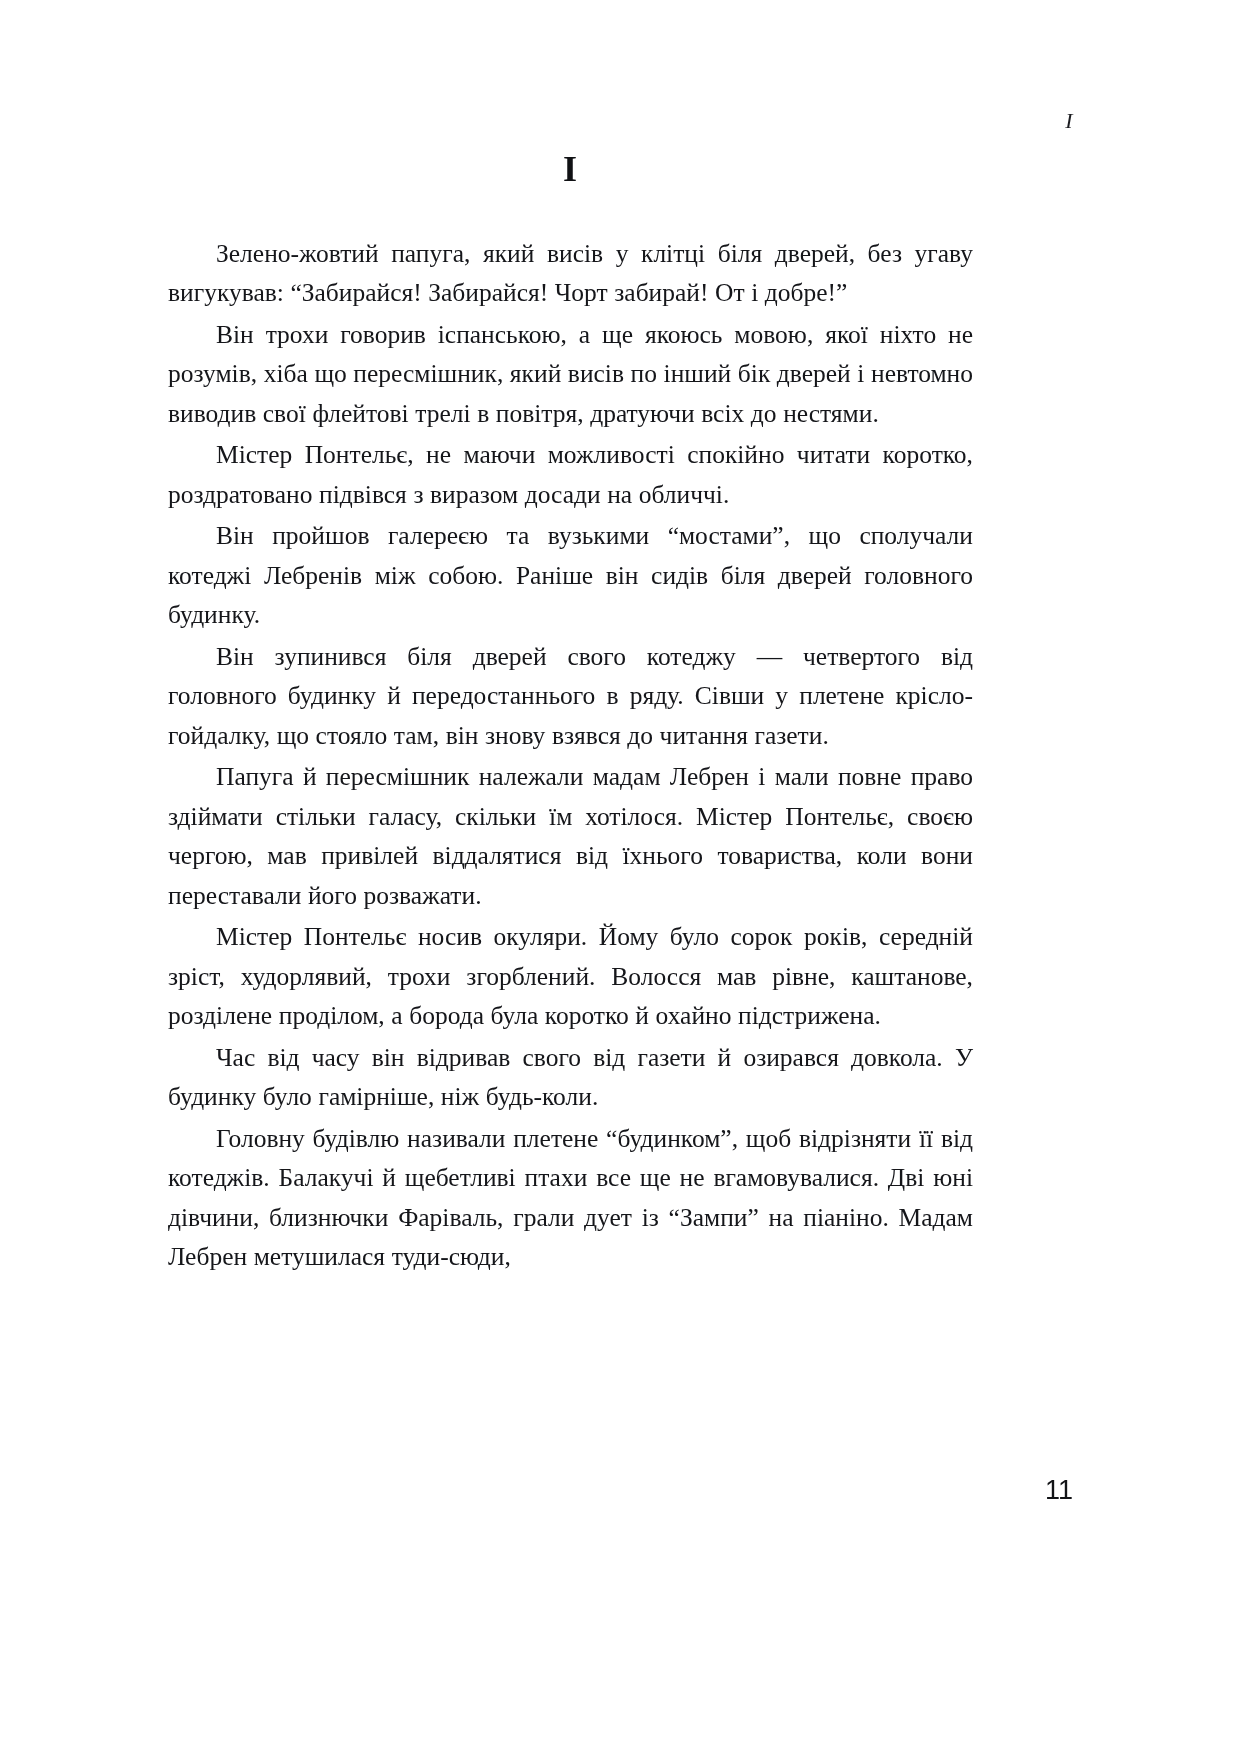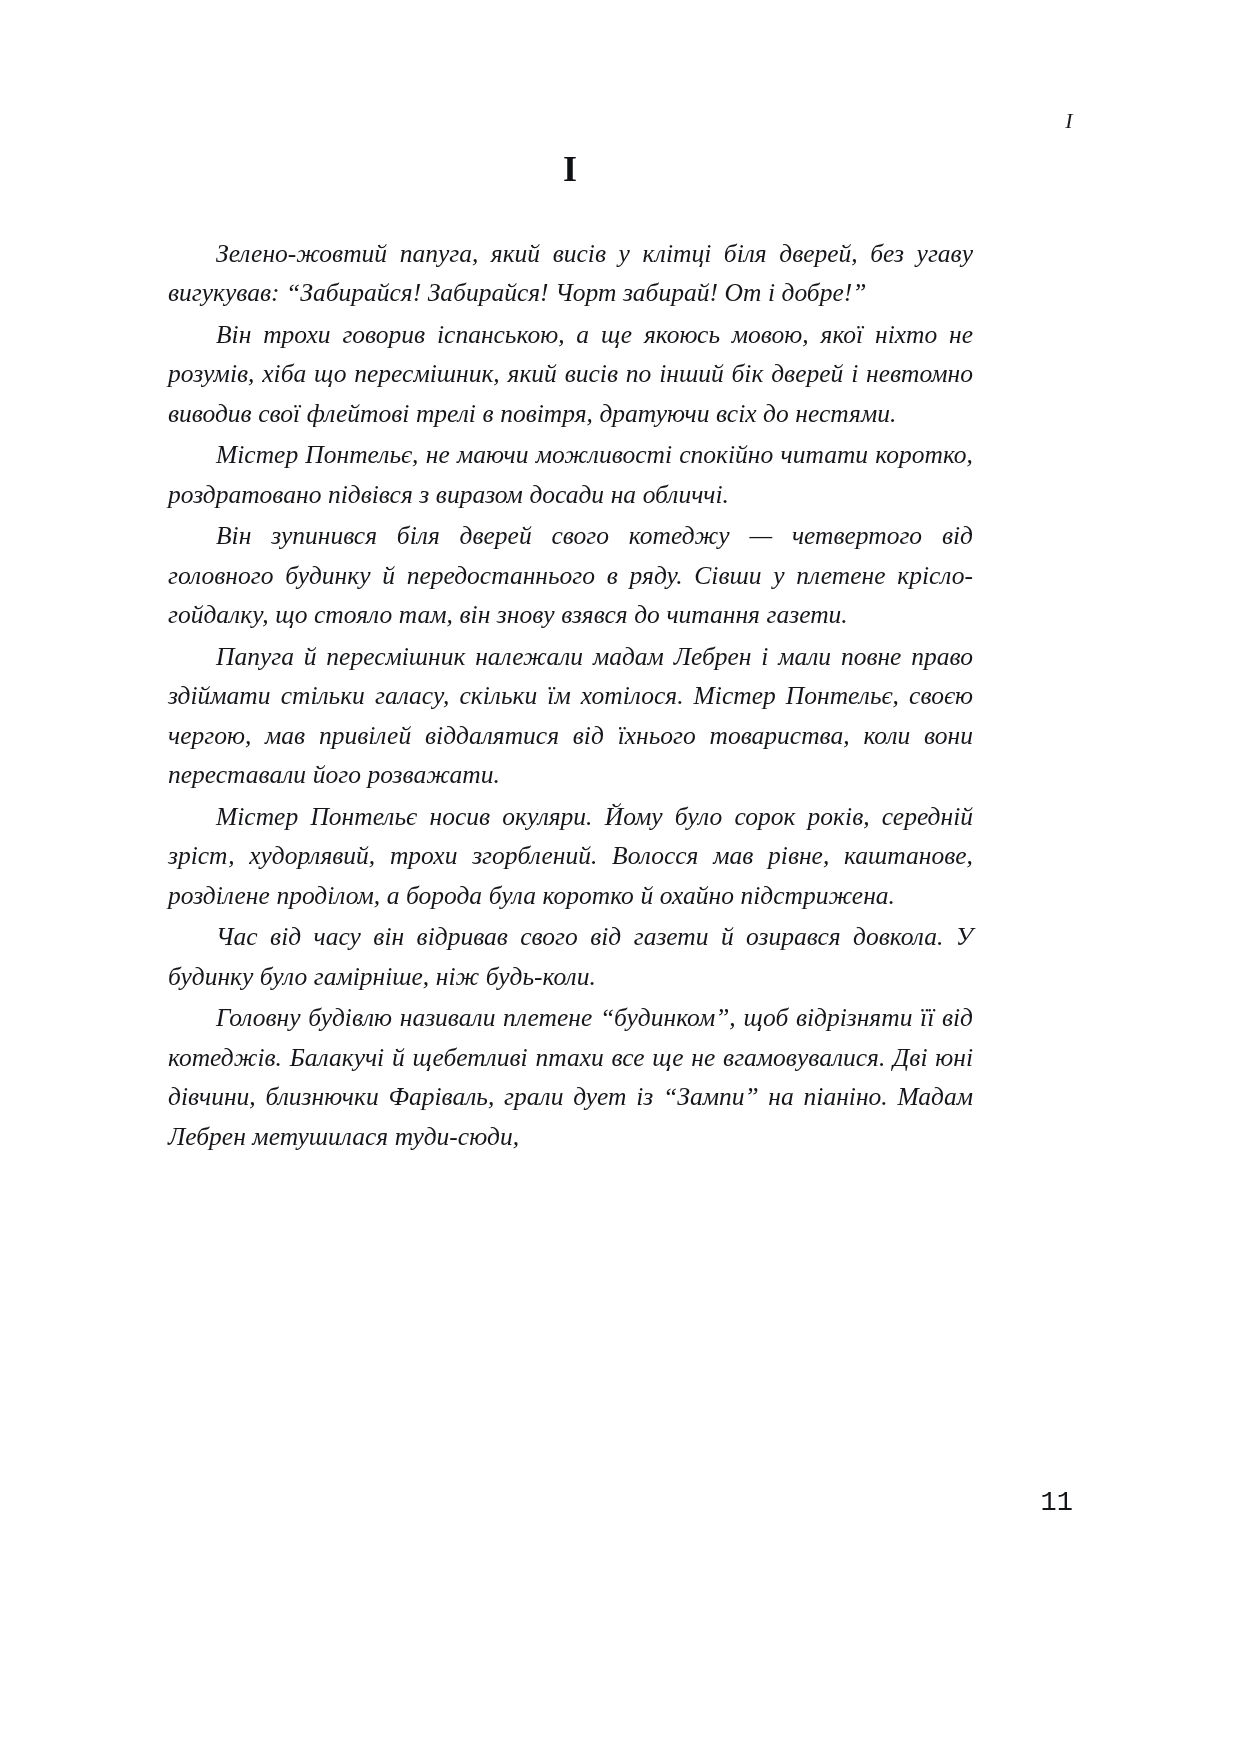--- a/index.html
+++ b/index.html
@@ -43,45 +43,45 @@
   p.body-text {
     margin: 0 0 2px 0;
     text-align: justify;
     text-align-last: left;
     text-indent: 48px;
     font-size: 25.5px;
     line-height: 39.5px;
     color: #15161a;
     hyphens: none;
     word-spacing: 0.2px;
-    font-style: italic;
   }
   .page-number {
     position: absolute;
     right: 168px;
-    bottom: 236px;
+    bottom: 248px;
     font-size: 27px;
     color: #121316;
-    font-family: Liberation Mono, monospace;
+    font-family: Liberation Sans, sans-serif;
   }
 </style>
 </head>
 <body>
 
 <div class="page">
 
   <div class="running-head">I</div>
 
   <div class="content">
 
     <h1 class="chapter-number">I</h1>
 
     <p class="body-text">Зелено-жовтий папуга, який висів у клітці біля дверей, без угаву вигукував: “Забирайся! Забирайся! Чорт забирай! От і добре!”</p>
     <p class="body-text">Він трохи говорив іспанською, а ще якоюсь мовою, якої ніхто не розумів, хіба що пересмішник, який висів по інший бік дверей і невтомно виводив свої флейтові трелі в повітря, дратуючи всіх до нестями.</p>
     <p class="body-text">Містер Понтельє, не маючи можливості спокійно читати коротко, роздратовано підвівся з виразом досади на обличчі.</p>
+    <p class="body-text">Він пройшов галереєю та вузькими “мостами”, що сполучали котеджі Лебренів між собою. Раніше він сидів біля дверей головного будинку.</p>
     <p class="body-text">Він зупинився біля дверей свого котеджу — четвертого від головного будинку й передостаннього в ряду. Сівши у плетене крісло-гойдалку, що стояло там, він знову взявся до читання газети.</p>
     <p class="body-text">Папуга й пересмішник належали мадам Лебрен і мали повне право здіймати стільки галасу, скільки їм хотілося. Містер Понтельє, своєю чергою, мав привілей віддалятися від їхнього товариства, коли вони переставали його розважати.</p>
     <p class="body-text">Містер Понтельє носив окуляри. Йому було сорок років, середній зріст, худорлявий, трохи згорблений. Волосся мав рівне, каштанове, розділене проділом, а борода була коротко й охайно підстрижена.</p>
     <p class="body-text">Час від часу він відривав свого від газети й озирався довкола. У будинку було гамірніше, ніж будь-коли.</p>
     <p class="body-text">Головну будівлю називали плетене “будинком”, щоб відрізняти її від котеджів. Балакучі й щебетливі птахи все ще не вгамовувалися. Дві юні дівчини, близнючки Фаріваль, грали дует із “Зампи” на піаніно. Мадам Лебрен метушилася туди-сюди,</p>
 
   </div>
 
   <div class="page-number">11</div>
 

